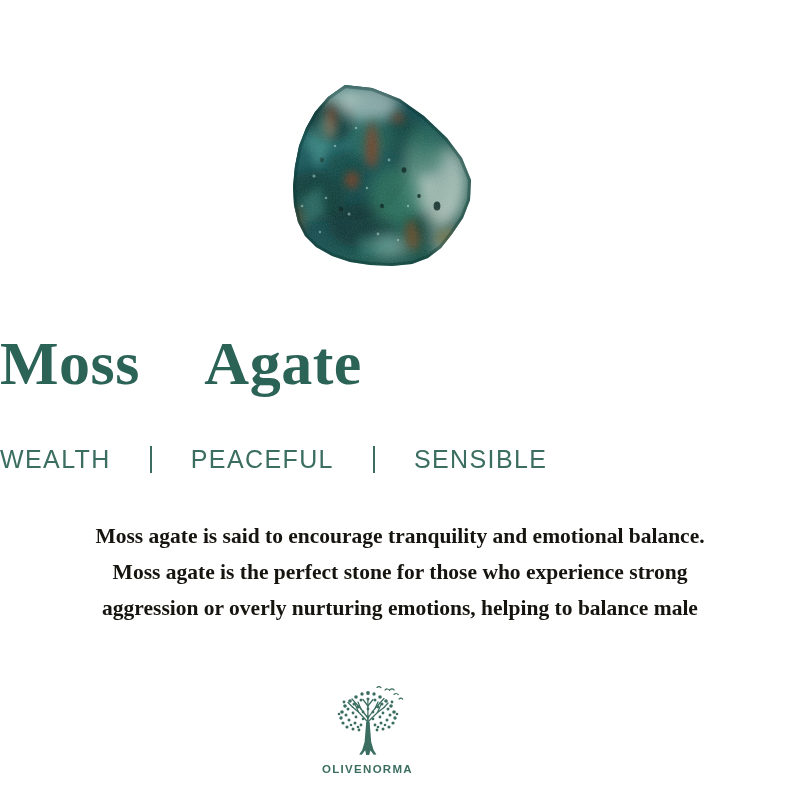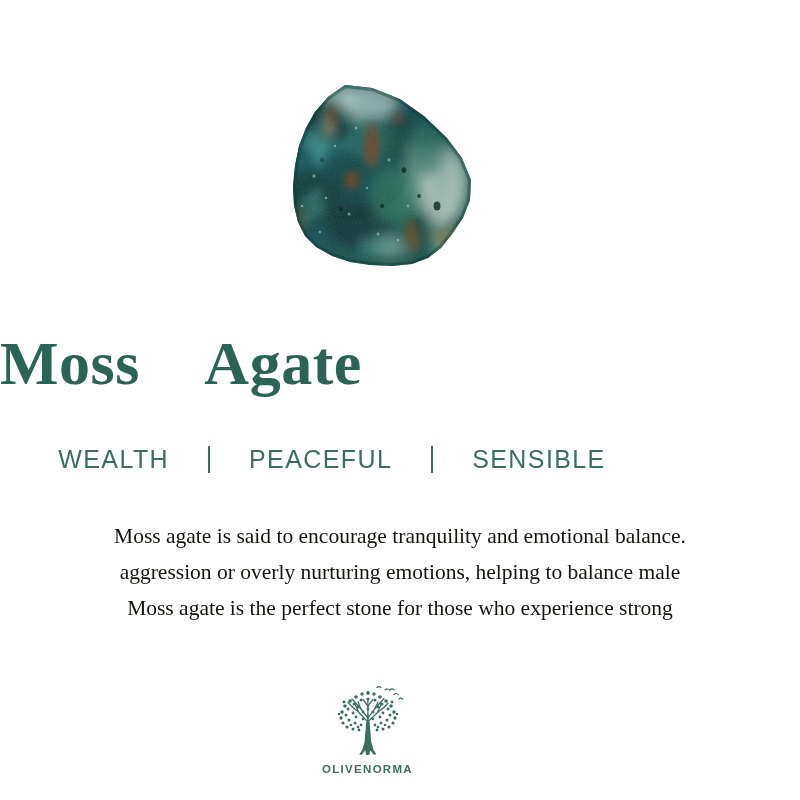--- a/index.html
+++ b/index.html
@@ -59,21 +59,21 @@
   }
 
   
   .keywords {
     position: absolute;
     top: 446px;
     left: 0;
     width: 664px;
     display: flex;
     align-items: center;
-    justify-content: center;
+    justify-content: flex-start;
     gap: 16px;
   }
   .keyword {
     font-family: "Liberation Sans", sans-serif;
     font-size: 25px;
     font-weight: 400;
     color: #3b6e60;
     letter-spacing: 1.4px;
     line-height: 1;
   }
@@ -88,21 +88,21 @@
 
   
   .body-text {
     position: absolute;
     top: 518px;
     left: 40px;
     width: 720px;
     text-align: center;
     font-family: "Liberation Serif", "DejaVu Serif", serif;
     font-size: 21.5px;
-    font-weight: 400;
+    font-weight: 700;
     color: #16140f;
     line-height: 36px;
   }
   .body-line {
     display: block;
     white-space: nowrap;
   }
 
   
   .logo {
@@ -261,22 +261,22 @@
   <div class="keywords">
     <span class="keyword">WEALTH</span>
     <span class="kw-sep"></span>
     <span class="keyword">PEACEFUL</span>
     <span class="kw-sep"></span>
     <span class="keyword">SENSIBLE</span>
   </div>
 
   <div class="body-text">
     <span class="body-line">Moss agate is said to encourage tranquility and emotional balance.</span>
+    <span class="body-line">Moss agate is the perfect stone for those who experience strong</span>
     <span class="body-line">aggression or overly nurturing emotions, helping to balance male</span>
-    <span class="body-line">Moss agate is the perfect stone for those who experience strong</span>
   </div>
 
   <div class="logo">
     <svg class="logo-mark" viewBox="0 0 86 78">
       <g fill="#3b6e60">
 
         <path d="M41.2,38 L44.6,38 L46.2,58 L48.6,66 L51.4,70.5 L48.8,70.8
                  L45.4,66.4 L44.2,70.9 L41.2,70.9 L40.2,66.3 L36.8,70.8
                  L34.2,70.5 L37.2,66 L39.6,58 Z"></path>
         <path d="M42.3,30 L43.5,30 L43.8,40 L42.0,40 Z"></path>

